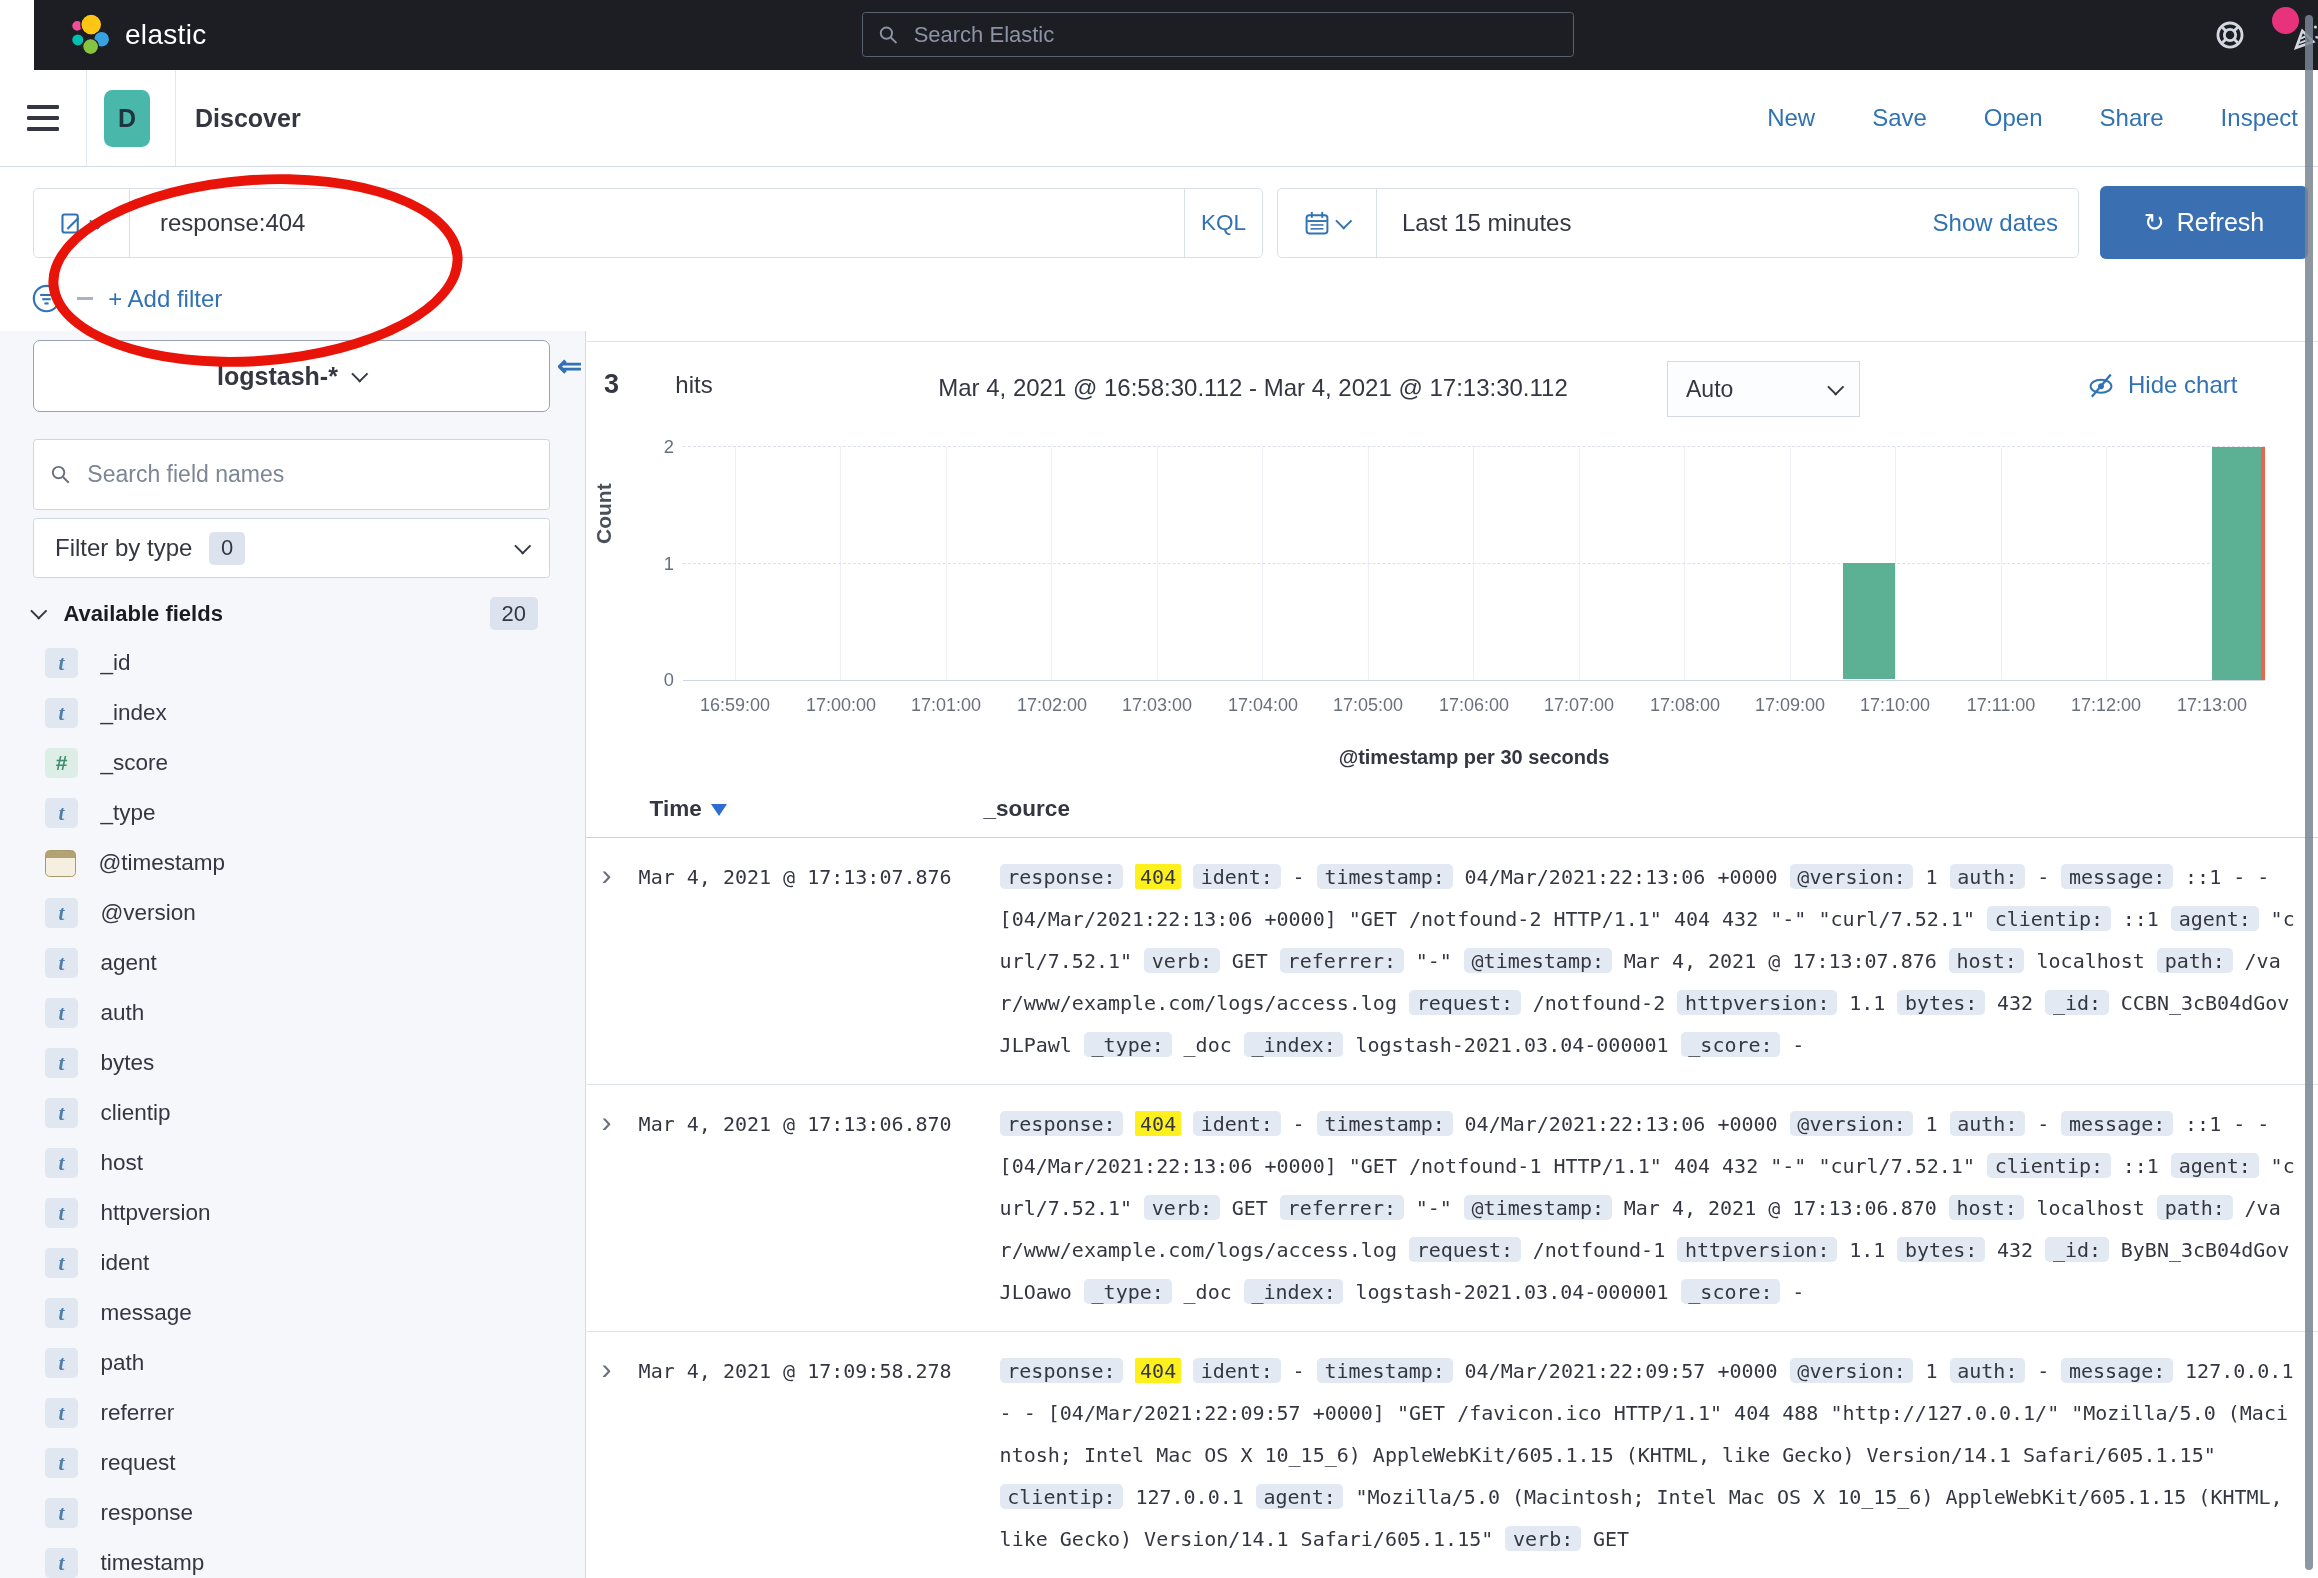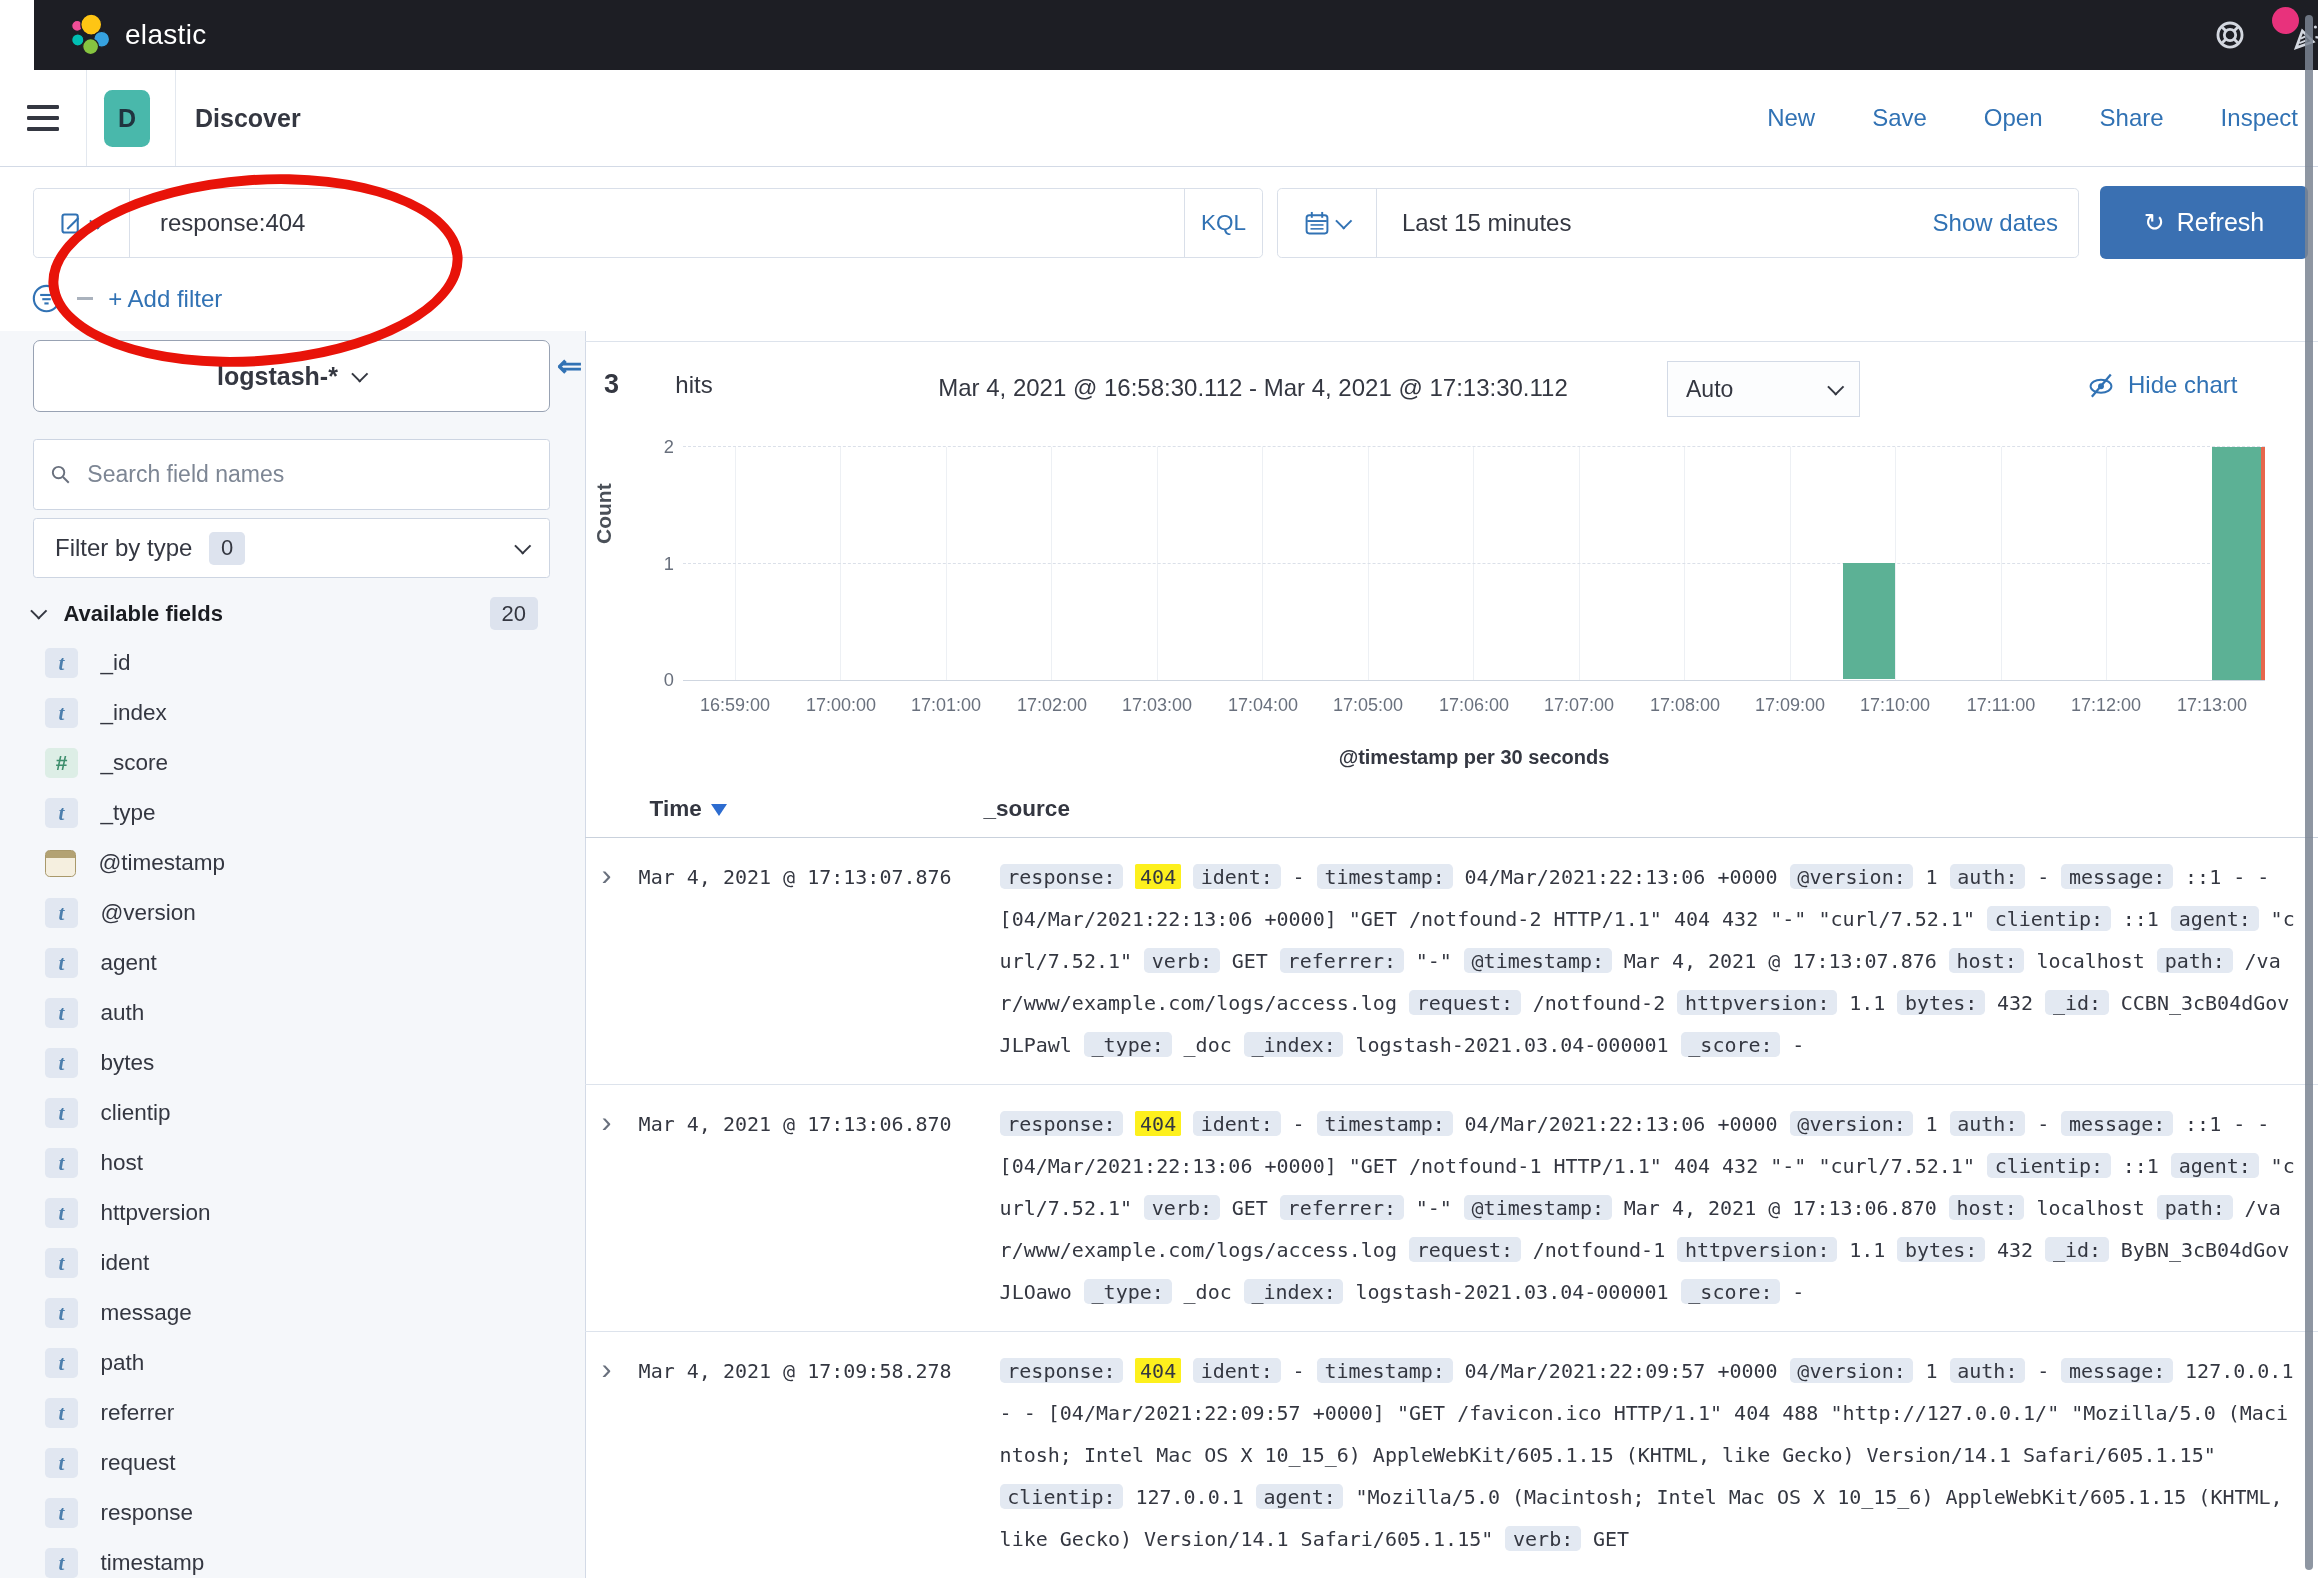--- a/index.html
+++ b/index.html
@@ -121,20 +121,27 @@
 <div class="abs topbar">
   <div class="brand">
     <svg width="44" height="44" viewBox="0 0 72 72">
       <circle cx="15" cy="21" r="9" fill="#f04e98" stroke="#1d1e24" stroke-width="2"></circle>
       <circle cx="38" cy="19" r="17" fill="#fec514" stroke="#1d1e24" stroke-width="2"></circle>
       <circle cx="55" cy="43" r="13" fill="#36a2e0" stroke="#1d1e24" stroke-width="2"></circle>
       <circle cx="16" cy="44" r="10" fill="#00bfb3" stroke="#1d1e24" stroke-width="2"></circle>
       <circle cx="37" cy="55" r="13" fill="#86c440" stroke="#1d1e24" stroke-width="2"></circle>
     </svg>
     <span class="brand-name">elastic</span>
+  </div>
+  <div class="g-search">
+    <svg width="24" height="24" viewBox="0 0 36 36">
+      <circle cx="15" cy="15" r="9" fill="none" stroke="#8b93a5" stroke-width="3"></circle>
+      <line x1="22" y1="22" x2="31" y2="31" stroke="#8b93a5" stroke-width="3"></line>
+    </svg>
+    <input placeholder="Search Elastic" style="">
   </div>
   <div class="top-icons">
     <svg width="34" height="34" viewBox="0 0 48 48">
       <circle cx="24" cy="24" r="17" fill="none" stroke="#d4d8e0" stroke-width="4"></circle>
       <circle cx="24" cy="24" r="8" fill="none" stroke="#d4d8e0" stroke-width="4"></circle>
       <line x1="13" y1="13" x2="18" y2="18" stroke="#d4d8e0" stroke-width="4"></line>
       <line x1="35" y1="13" x2="30" y2="18" stroke="#d4d8e0" stroke-width="4"></line>
       <line x1="13" y1="35" x2="18" y2="30" stroke="#d4d8e0" stroke-width="4"></line>
       <line x1="35" y1="35" x2="30" y2="30" stroke="#d4d8e0" stroke-width="4"></line>
     </svg>

